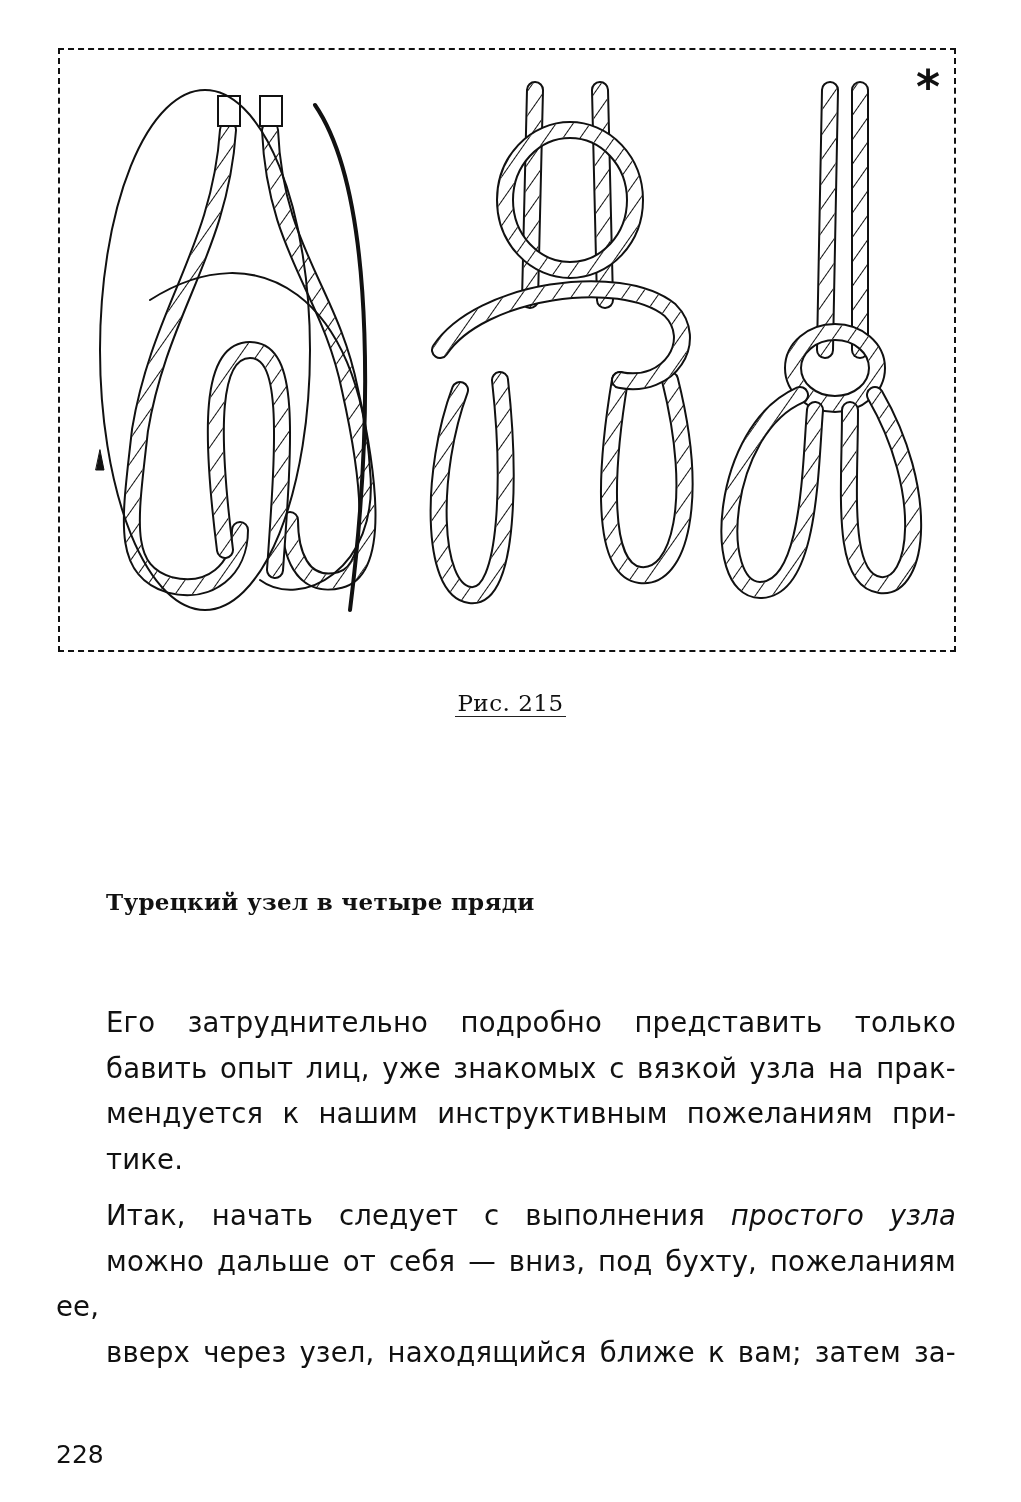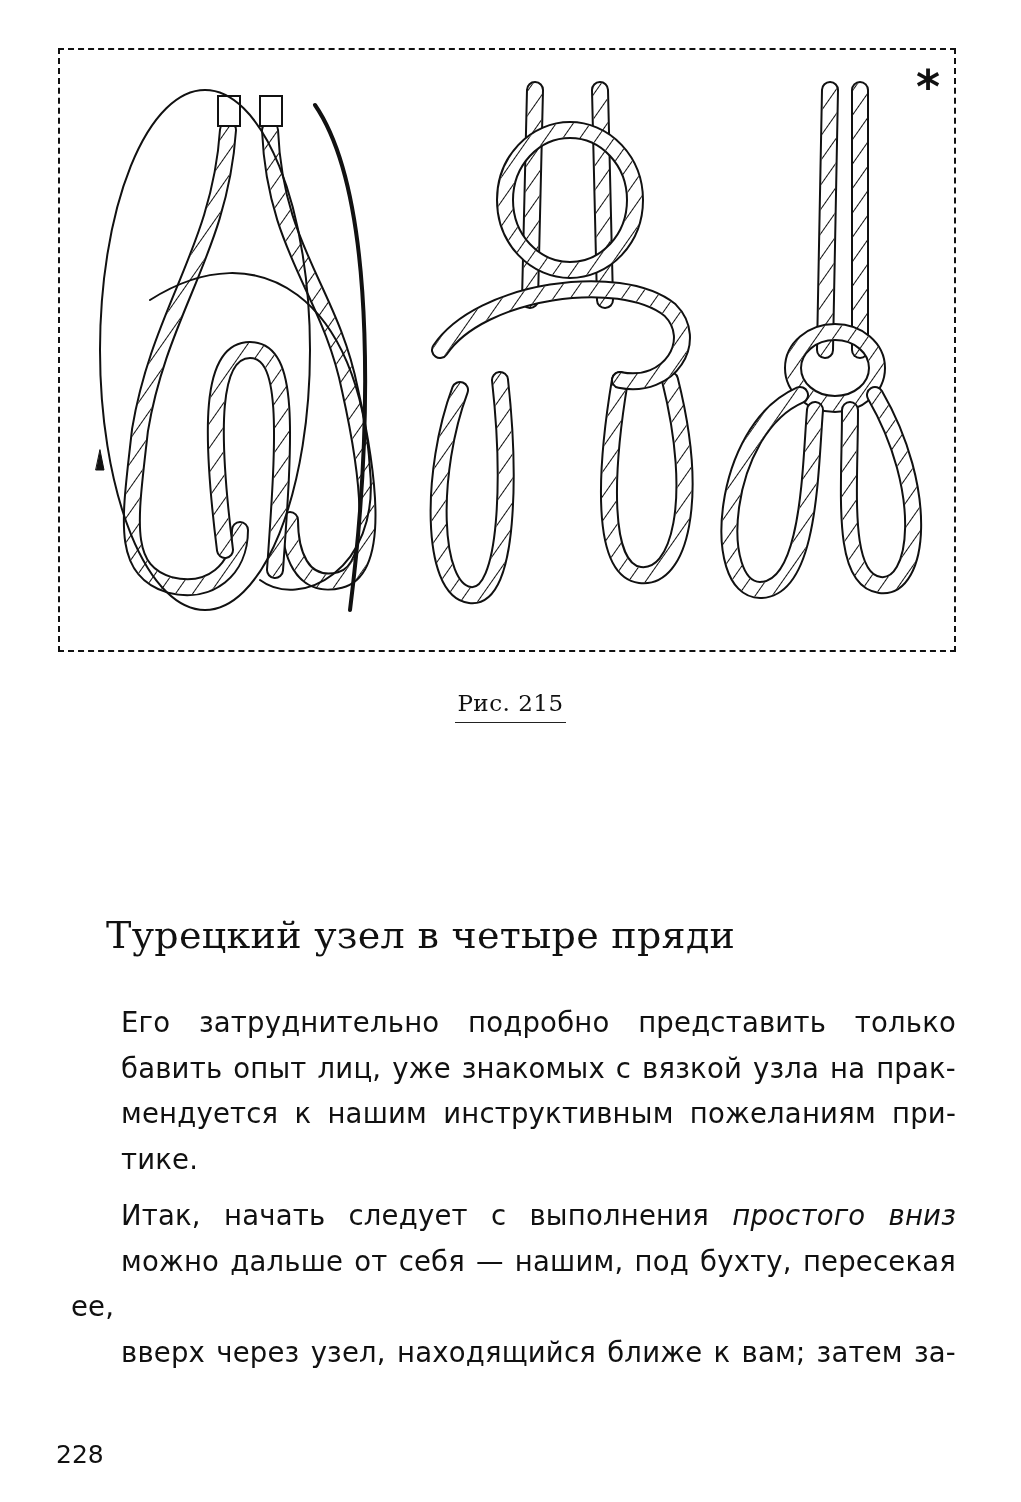--- a/index.html
+++ b/index.html
@@ -11,32 +11,32 @@
     .figure-frame svg { position: absolute; left: 0; top: 0; }
     .asterisk {
       position: absolute; right: 14px; top: 14px; font-size: 46px; line-height: 1; font-weight: bold;
       font-family: "DejaVu Sans", sans-serif;
     }
     .caption {
       position: absolute; left: 0; width: 1021px; top: 690px; text-align: center;
     }
     .caption span {
       display: inline-block; font-family: "DejaVu Serif", serif; font-size: 23px;
-      padding: 0 2px 6px 2px; border-bottom: 1.5px solid #222; letter-spacing: 0.5px;
+      padding: 0 2px 0 2px; border-bottom: 1.5px solid #222; letter-spacing: 0.5px;
     }
     .heading {
-      position: absolute; left: 106px; top: 913px; font-family: "DejaVu Serif", serif;
-      font-size: 38px; font-weight: normal; letter-spacing: 0.3px;
+      position: absolute; left: 106px; top: 888px; font-family: "DejaVu Serif", serif;
+      font-size: 23px; font-weight: bold; letter-spacing: 0.3px;
     }
     .body-text {
       position: absolute; left: 56px; width: 900px; top: 1000px;
       font-family: "DejaVu Sans", sans-serif; font-size: 27.5px; line-height: 45.5px;
       text-align: justify; letter-spacing: 0.2px;
     }
-    .body-text p { margin: 0 0 11px 15px; text-indent: 50px; }
+    .body-text p { margin: 0 0 11px 0; text-indent: 50px; }
     .body-text .line { display: block; text-align: justify; text-align-last: justify; }
     .body-text .line.last { text-align-last: left; }
     .body-text em { font-style: italic; }
     .page-number {
       position: absolute; left: 56px; top: 1440px; font-family: "DejaVu Sans", sans-serif; font-size: 25px; text-align: center;
     }
   </style>
 </head>
 <body>
 
@@ -117,19 +117,19 @@
 <div class="heading">Турецкий узел в четыре пряди</div>
 
 <div class="body-text">
   <p>
     <span class="line">Его затруднительно подробно представить только</span>
     <span class="line">бавить опыт лиц, уже знакомых с вязкой узла на прак-</span>
     <span class="line">мендуется к нашим инструктивным пожеланиям при-</span>
     <span class="line last">тике.</span>
   </p>
   <p>
-    <span class="line"><span>Итак, начать следует с выполнения </span><em>простого вниз</em></span>
-    <span class="line">можно дальше от себя — нашим, под бухту, пересекая ее,</span>
+    <span class="line"><span>Итак, начать следует с выполнения </span><em>простого узла</em></span>
+    <span class="line">можно дальше от себя — вниз, под бухту, пожеланиям ее,</span>
     <span class="line">вверх через узел, находящийся ближе к вам; затем за-</span>
   </p>
 </div>
 
 <div class="page-number">228</div>
 
 </body></html>

